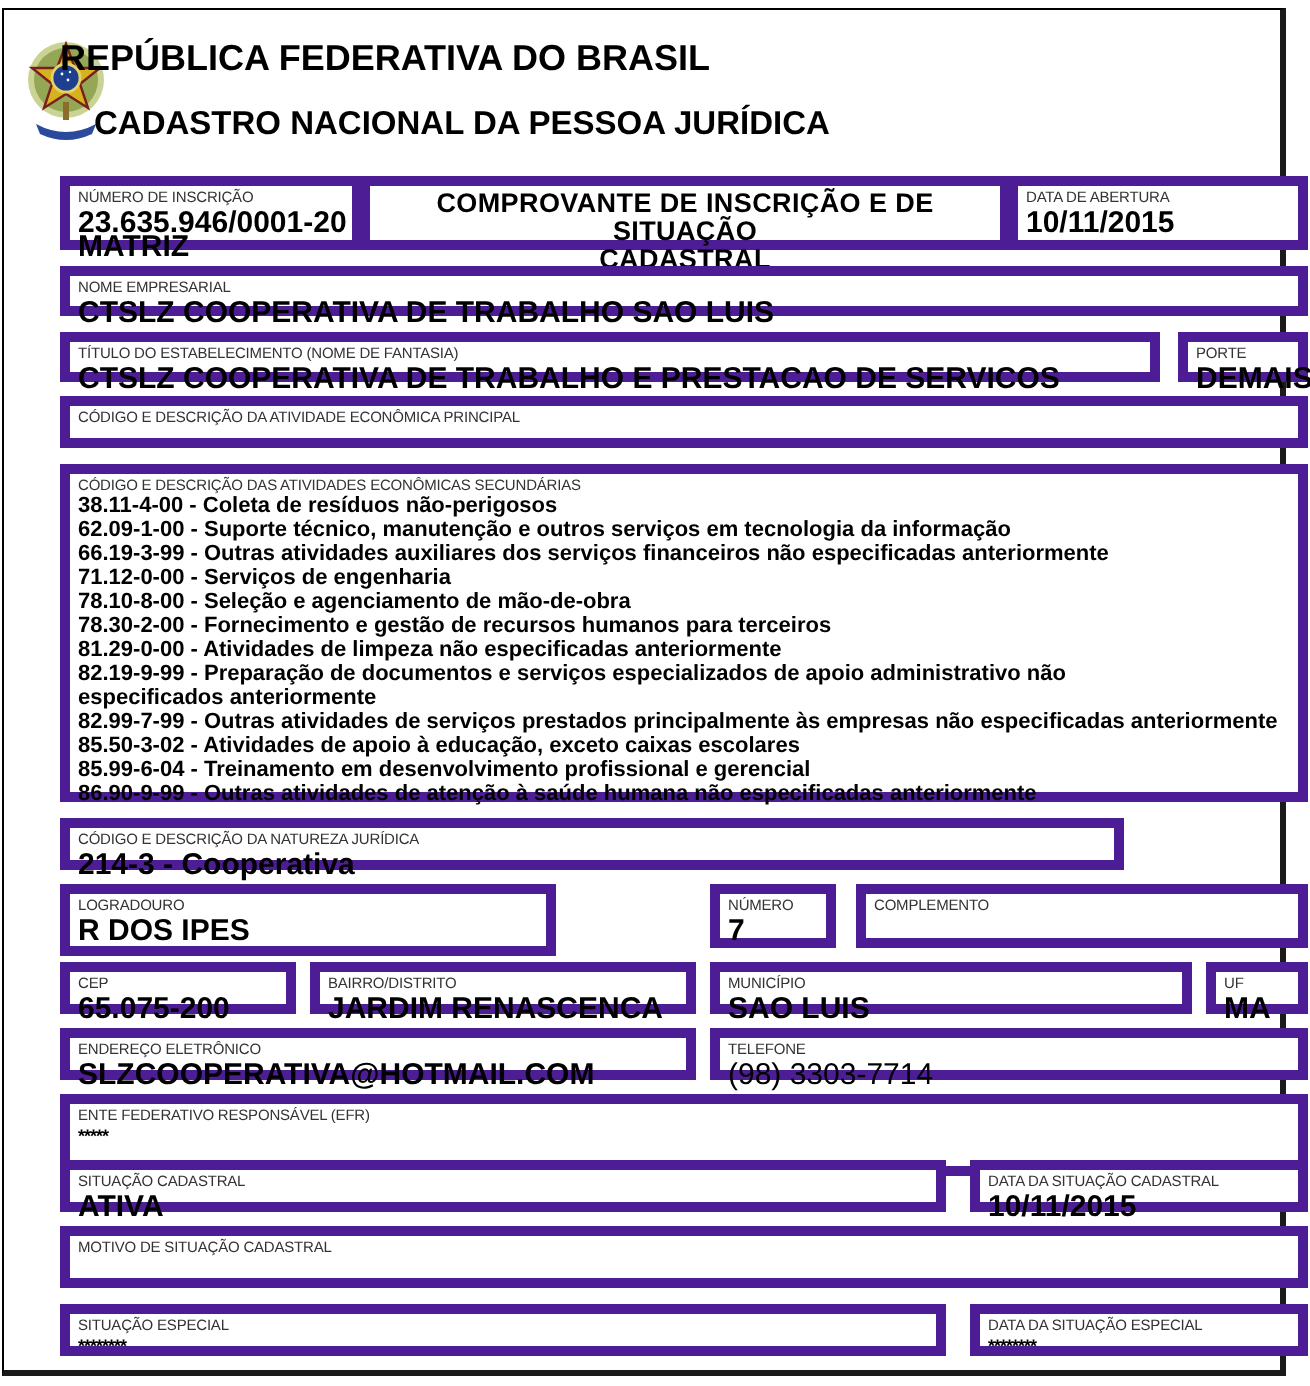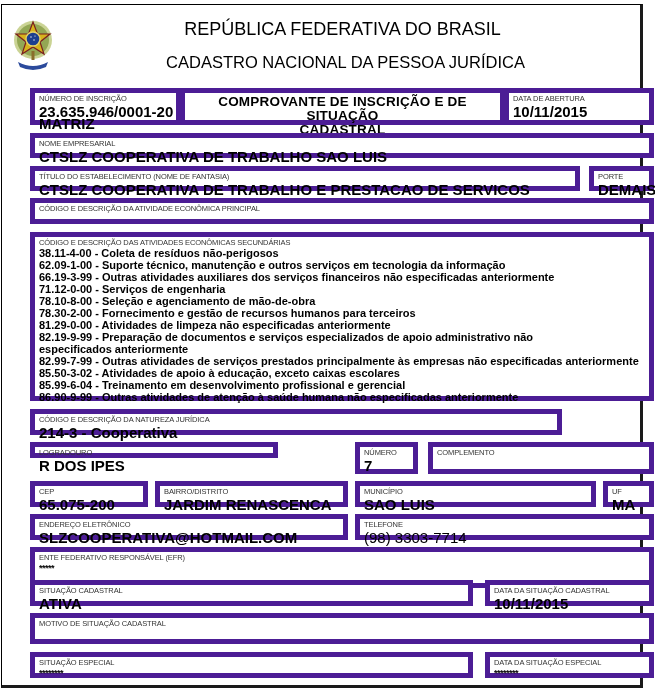--- a/index.html
+++ b/index.html
@@ -2,23 +2,23 @@
 <html><head>
 <meta charset="utf-8">
 <style>
   html, body { margin: 0; padding: 0; background: #ffffff; }
   body { width: 655px; height: 693px; position: relative; overflow: hidden;
          font-family: "Liberation Sans", sans-serif; color: #000; }
   .page { position: absolute; left: 1px; top: 4px; width: 638px; height: 680px;
           border: 1px solid #000; border-right: 3px solid #1a1a1a; border-bottom: 3px solid #1a1a1a;
           box-sizing: content-box; background: #fff; }
   .emblem { position: absolute; left: 12px; top: 18px; width: 42px; height: 54px; }
-  .h1 { position: absolute; left: 0; width: 655px; text-align: center; font-weight: normal; }
+  .h1 { position: absolute; left: 0; width: 655px; font-weight: bold; }
   .h1.l1 { top: 19px; font-size: 18px; left: 0; padding-left: 30px; box-sizing: border-box; }
-  .h1.l2 { top: 53px; font-size: 16.5px; padding-left: 36px; box-sizing: border-box; }
+  .h1.l2 { top: 53px; font-size: 16.5px; padding-left: 47px; box-sizing: border-box; }
   .box { position: absolute; border: 5px solid #4c1d95; box-sizing: border-box; background: #fff; margin-left: 22px; }
   .lbl { position: absolute; left: 4px; top: 1px; font-size: 7.5px; color: #333; white-space: nowrap; letter-spacing: -0.1px; }
   .val { position: absolute; left: 4px; top: 10px; font-size: 15px; font-weight: bold; white-space: nowrap; }
   .val.stars { font-size: 9px; top: 11px; letter-spacing: -0.5px; }
   .list { position: absolute; left: 4px; top: 10px; right: 4px; font-size: 11px; font-weight: bold; line-height: 12px; }
   .list div { white-space: normal; }
   .comp { position: absolute; left: 0; right: 0; top: 2px; text-align: center; font-size: 13.5px; font-weight: bold; line-height: 14px; letter-spacing: 0.2px; }
 </style>
 </head>
 <body>
@@ -90,21 +90,21 @@
     <div>85.99-6-04 - Treinamento em desenvolvimento profissional e gerencial</div>
     <div>86.90-9-99 - Outras atividades de atenção à saúde humana não especificadas anteriormente</div>
   </div>
 </div>
 
 <div class="box" style="left:8px;top:409px;width:532px;height:26px;">
   <span class="lbl">CÓDIGO E DESCRIÇÃO DA NATUREZA JURÍDICA</span>
   <span class="val">214-3 - Cooperativa</span>
 </div>
 
-<div class="box" style="left:8px;top:442px;width:248px;height:16px;padding-left:24px;">
+<div class="box" style="left:8px;top:442px;width:248px;height:36px;padding-left:24px;">
   <span class="lbl">LOGRADOURO</span>
   <span class="val">R DOS IPES</span>
 </div>
 <div class="box" style="left:333px;top:442px;width:63px;height:32px;">
   <span class="lbl">NÚMERO</span>
   <span class="val">7</span>
 </div>
 <div class="box" style="left:406px;top:442px;width:226px;height:32px;">
   <span class="lbl">COMPLEMENTO</span>
   <span class="val"></span>

